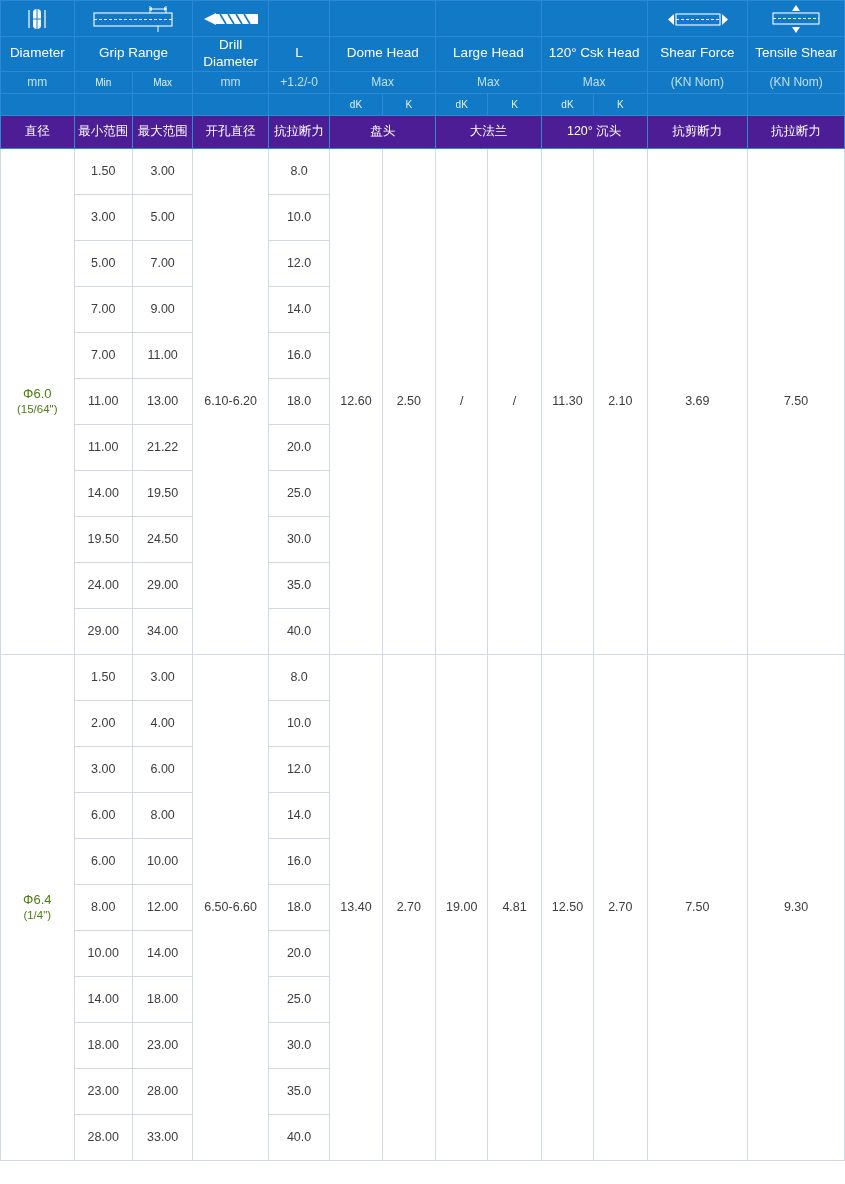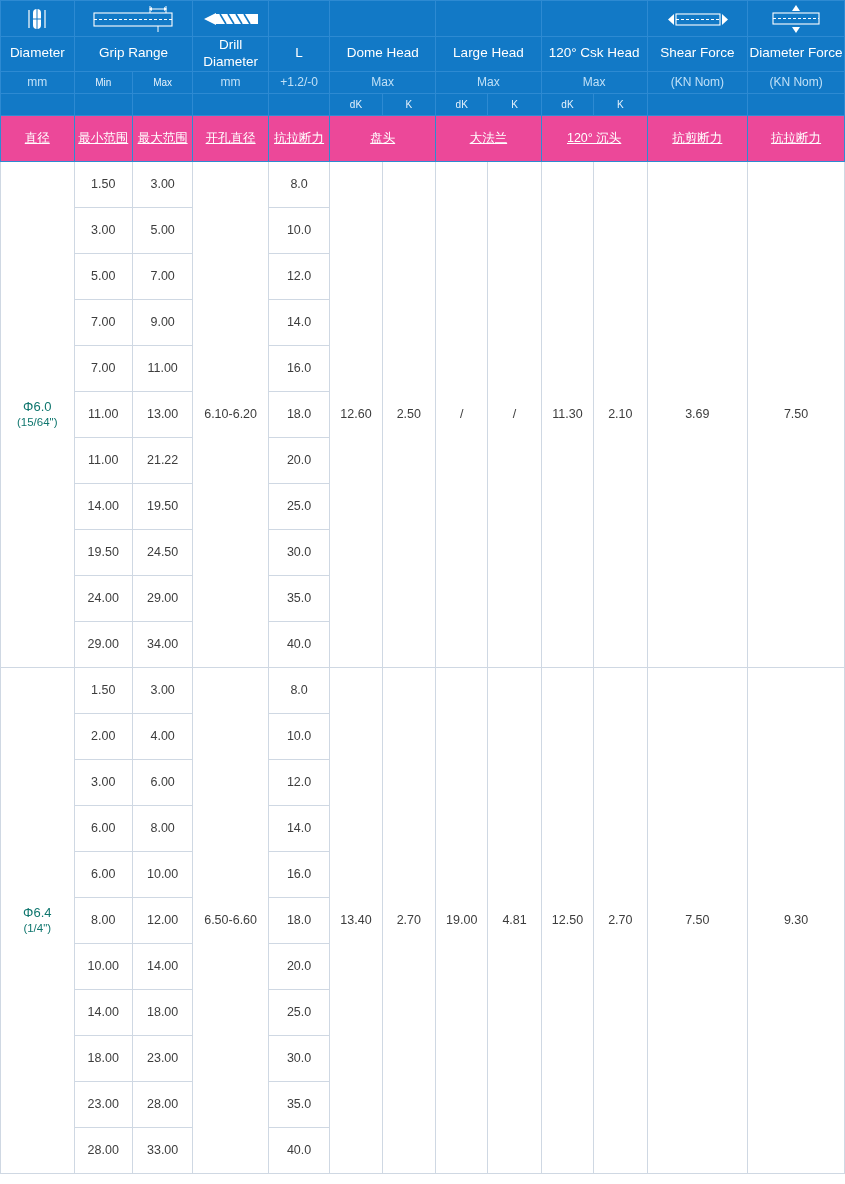--- a/index.html
+++ b/index.html
@@ -47,47 +47,46 @@
     border-color: #2d8ad2 !important;
   }
   .hd-sub {
     background: #1279c6;
     color: #e6f2fc;
     font-size: 10px;
     font-weight: 400;
     border-color: #2d8ad2 !important;
   }
   .hd-cn {
-    background: #ec4899;
+    background: #4c1d95;
     color: #ffffff;
     font-size: 12.5px;
     font-weight: 400;
     border-color: #2d8ad2 !important;
-    height: 46px;
-    text-decoration: underline;
+    height: 33px;
   }
   .icon-cell {
     background: #1279c6;
     border-color: #2d8ad2 !important;
     height: 36px;
   }
   .icon-wrap {
     display: flex; align-items: center; justify-content: center;
     height: 34px;
   }
   
   .body-cell {
     background: #ffffff;
     color: #3d3d3d;
     font-size: 12.5px;
     height: 46px;
   }
   .dia-cell {
     font-size: 13px;
-    color: #0f766e;
+    color: #4d7c0f;
     line-height: 1.35;
   }
   .dia-sub { font-size: 11.5px; }
   .grp-sep td { border-top: 1px solid #1279c6 !important; }
 </style>
 </head>
 <body>
 
 <div class="sheet">
   <table class="spec">
@@ -173,21 +172,21 @@
 
       <tr>
         <td class="hd hd-title">Diameter</td>
         <td class="hd hd-title" colspan="2">Grip Range</td>
         <td class="hd hd-title">Drill Diameter</td>
         <td class="hd hd-title">L</td>
         <td class="hd hd-title" colspan="2">Dome Head</td>
         <td class="hd hd-title" colspan="2">Large Head</td>
         <td class="hd hd-title" colspan="2">120° Csk Head</td>
         <td class="hd hd-title">Shear Force</td>
-        <td class="hd hd-title">Diameter Force</td>
+        <td class="hd hd-title">Tensile Shear</td>
       </tr>
 
       <tr>
         <td class="hd-unit" style="height:22px">mm</td>
         <td class="hd-sub">Min</td>
         <td class="hd-sub">Max</td>
         <td class="hd-unit">mm</td>
         <td class="hd-unit">+1.2/-0</td>
         <td class="hd-unit" colspan="2">Max</td>
         <td class="hd-unit" colspan="2">Max</td>

